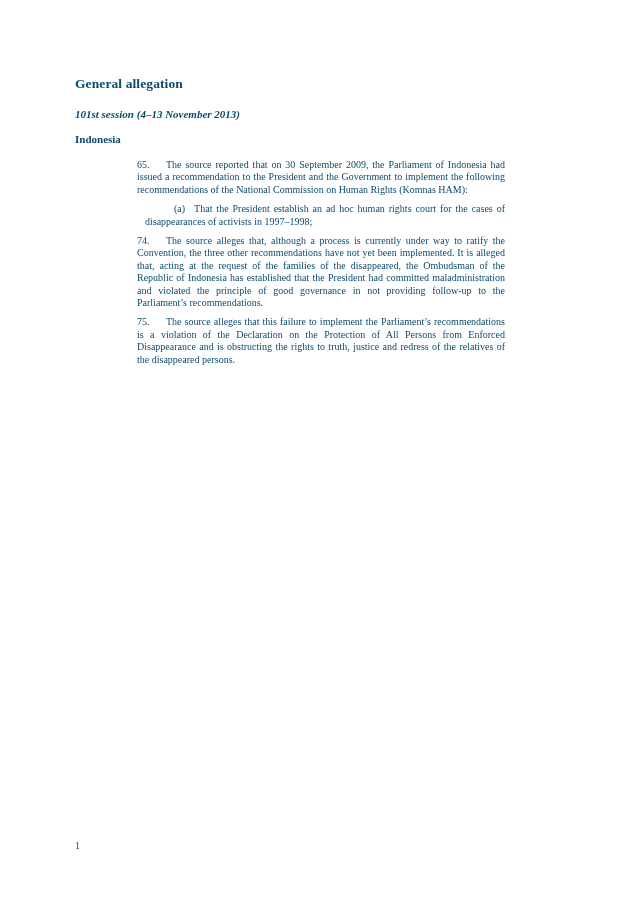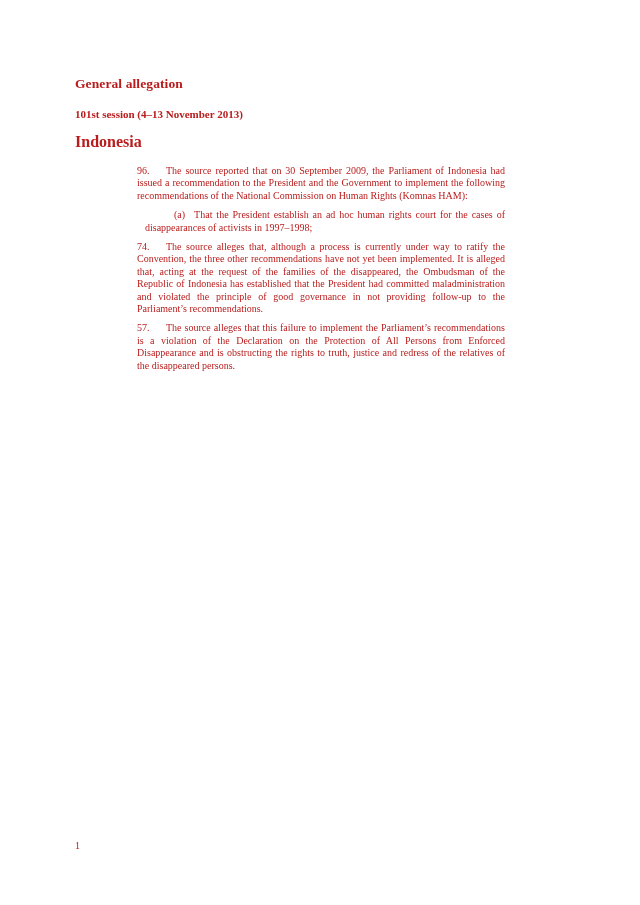--- a/index.html
+++ b/index.html
@@ -7,44 +7,45 @@
     margin: 0;
     padding: 0;
     background: #ffffff;
   }
   .page {
     position: relative;
     width: 640px;
     height: 905px;
     background: #ffffff;
     font-family: "Liberation Serif", "DejaVu Serif", serif;
-    color: #b91c1c;
+    color: #0c4a6e;
     overflow: hidden;
     padding-left: 39px;
   }
   .content {
     position: absolute;
     left: 75px;
     top: 76px;
     width: 430px;
   }
   .doc-title {
     margin: 0 0 16px 0;
     font-size: 13.5px;
     font-weight: bold;
     letter-spacing: 0.1px;
   }
   .session-heading {
     margin: 16px 0 13px 0;
     font-size: 11px;
     font-weight: bold;
+    font-style: italic;
   }
   .country-heading {
     margin: 0 0 14px 0;
-    font-size: 16px;
+    font-size: 11px;
     font-weight: bold;
   }
   .body-block {
     margin-left: 62px;
     width: 368px;
   }
   .para {
     margin: 0 0 7px 0;
     font-size: 10px;
     line-height: 12.4px;
@@ -80,35 +81,35 @@
     <h1 class="doc-title">General allegation</h1>
 
     <h2 class="session-heading">101st session (4–13 November 2013)</h2>
 
     <h3 class="country-heading">Indonesia</h3>
 
     <div class="body-block">
 
 
       <p class="para">
-        <span class="pnum">96.</span><span>The source reported that on 30 September 2009, the Parliament of Indonesia had issued a recommendation to the President and the Government to implement the following recommendations of the National Commission on Human Rights (Komnas HAM):</span>
+        <span class="pnum">65.</span><span>The source reported that on 30 September 2009, the Parliament of Indonesia had issued a recommendation to the President and the Government to implement the following recommendations of the National Commission on Human Rights (Komnas HAM):</span>
       </p>
 
       <p class="sub">
         <span class="slabel">(a)</span><span>That the President establish an ad hoc human rights court for the cases of disappearances of activists in 1997–1998;</span>
       </p>
 
 
 
 
       <p class="para">
         <span class="pnum">74.</span><span>The source alleges that, although a process is currently under way to ratify the Convention, the three other recommendations have not yet been implemented. It is alleged that, acting at the request of the families of the disappeared, the Ombudsman of the Republic of Indonesia has established that the President had committed maladministration and violated the principle of good governance in not providing follow-up to the Parliament’s recommendations.</span>
       </p>
 
       <p class="para">
-        <span class="pnum">57.</span><span>The source alleges that this failure to implement the Parliament’s recommendations is a violation of the Declaration on the Protection of All Persons from Enforced Disappearance and is obstructing the rights to truth, justice and redress of the relatives of the disappeared persons.</span>
+        <span class="pnum">75.</span><span>The source alleges that this failure to implement the Parliament’s recommendations is a violation of the Declaration on the Protection of All Persons from Enforced Disappearance and is obstructing the rights to truth, justice and redress of the relatives of the disappeared persons.</span>
       </p>
 
     </div>
   </div>
 
   <div class="page-number">1</div>
 </div>
 
 </body></html>

